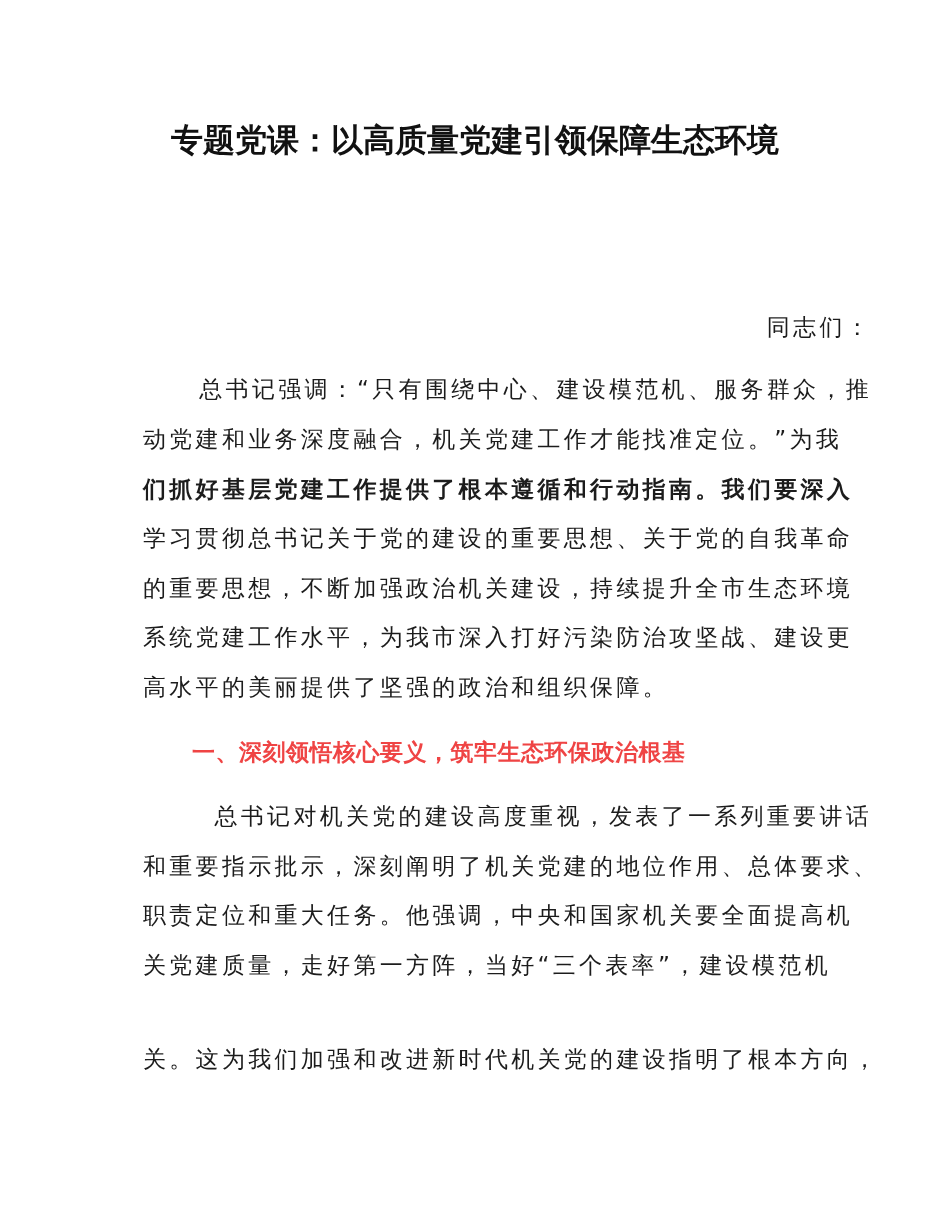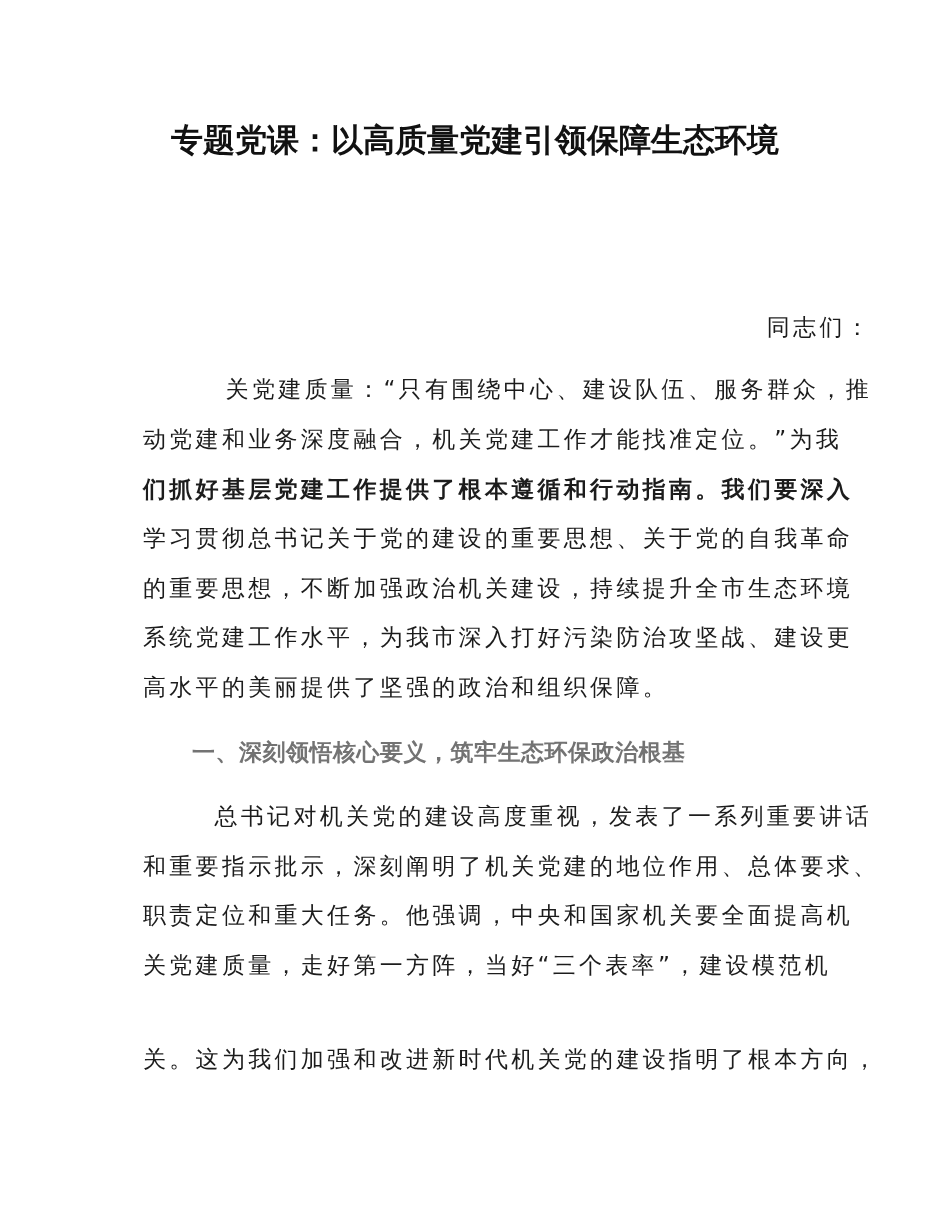--- a/index.html
+++ b/index.html
@@ -44,36 +44,36 @@
       white-space: nowrap;
       letter-spacing: 3.3px;
     }
     .line.indent { left: 192px; text-align: right; }
     .heading {
       position: absolute;
       left: 192px;
       font-size: 23px;
       line-height: 30px;
       font-weight: bold;
-      color: #737373;
+      color: #ef4444;
       white-space: nowrap;
       letter-spacing: 0.5px;
     }
   </style>
 </head>
 <body>
 
 <div class="page">
 
   <div class="title l1">专题党课：以高质量党建引领保障生态环境</div>
 
   <div class="line indent" style="top:312px;">同志们：</div>
 
   <div>
-    <div class="line indent" style="top:374px;">关党建质量：“只有围绕中心、建设队伍、服务群众，推</div>
+    <div class="line indent" style="top:374px;">总书记强调：“只有围绕中心、建设模范机、服务群众，推</div>
     <div class="line" style="top:424px;">动党建和业务深度融合，机关党建工作才能找准定位。”为我</div>
     <div class="line" style="top:474px;font-weight:bold;">们抓好基层党建工作提供了根本遵循和行动指南。我们要深入</div>
     <div class="line" style="top:523px;">学习贯彻总书记关于党的建设的重要思想、关于党的自我革命</div>
     <div class="line" style="top:573px;">的重要思想，不断加强政治机关建设，持续提升全市生态环境</div>
     <div class="line" style="top:622px;">系统党建工作水平，为我市深入打好污染防治攻坚战、建设更</div>
     <div class="line" style="top:672px;">高水平的美丽提供了坚强的政治和组织保障。</div>
   </div>
 
   <div class="heading" style="top:737px;">一、深刻领悟核心要义，筑牢生态环保政治根基</div>
 

